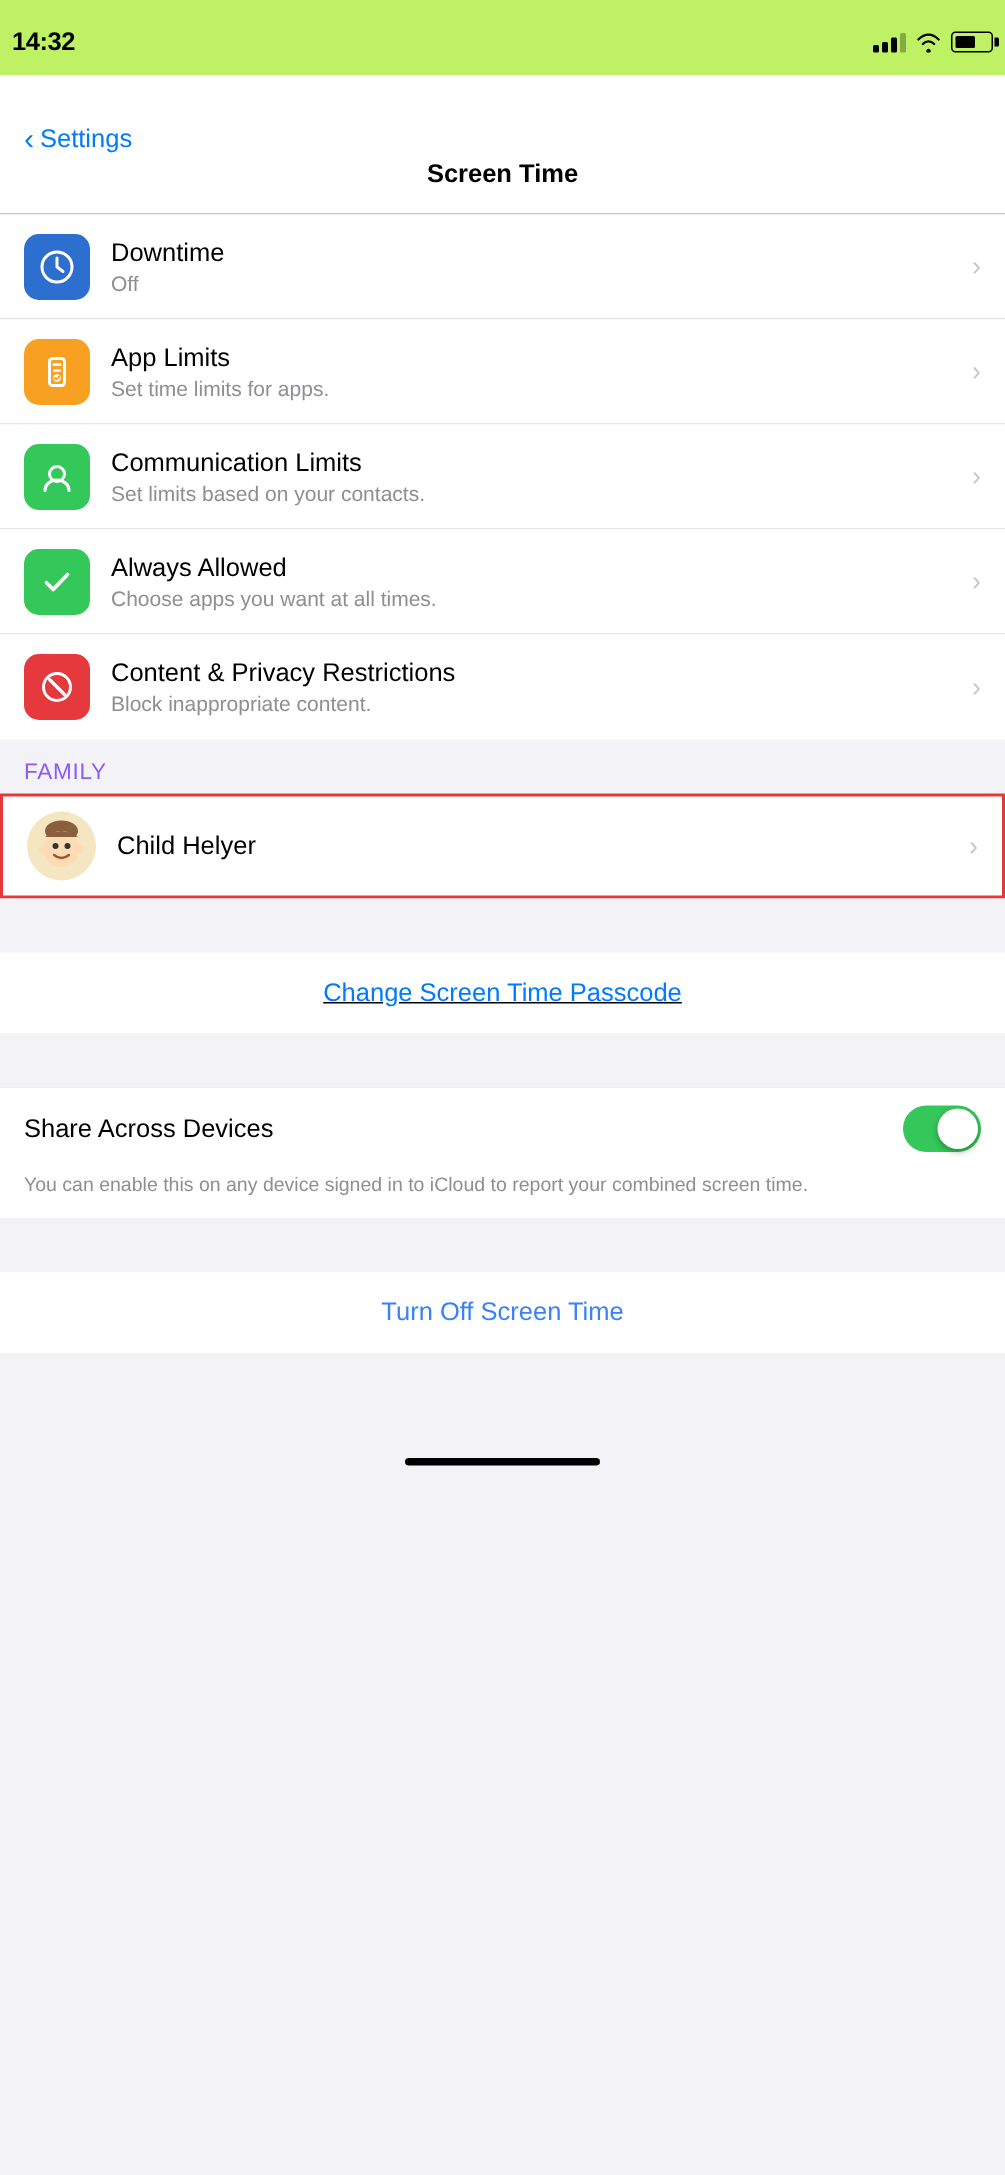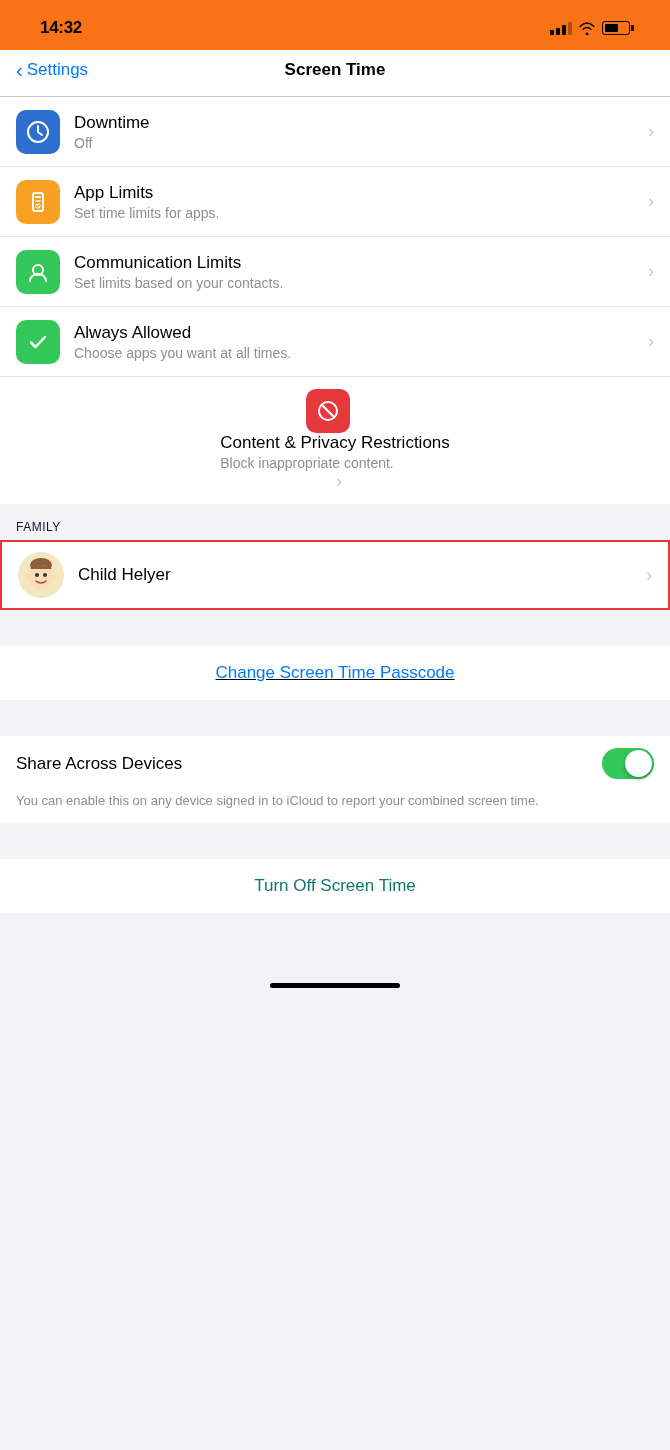--- a/index.html
+++ b/index.html
@@ -7,25 +7,25 @@
     body {
       width: 670px;
       min-height: 1450px;
       background: #f2f2f7;
       font-family: -apple-system, 'SF Pro Text', 'Helvetica Neue', sans-serif;
       color: #000;
     }
 
     
     .status-bar {
-      background: #f97316;
+      background: #bef264;
       display: flex;
       justify-content: space-between;
       align-items: center;
-      padding: 14px 40px 8px;
+      padding: 14px 8px 8px;
       height: 50px;
     }
     .status-time {
       font-size: 17px;
       font-weight: 600;
       letter-spacing: -0.3px;
     }
     .status-icons {
       display: flex;
       align-items: center;
@@ -96,40 +96,40 @@
     }
     .nav-back-chevron {
       font-size: 20px;
       line-height: 1;
       margin-top: -1px;
     }
     .nav-title {
       font-size: 17px;
       font-weight: 600;
       text-align: center;
+      margin-top: 46px;
     }
 
     
     .list-section {
       background: #fff;
       margin-bottom: 0;
     }
     .list-item {
       display: flex;
       align-items: center;
       padding: 12px 16px;
       background: #fff;
       border-bottom: 1px solid #e5e5ea;
       cursor: pointer;
       min-height: 70px;
       position: relative;
     }
     .list-item:last-child {
       border-bottom: none;
-      flex-direction: column;
     }
     .app-icon {
       width: 44px;
       height: 44px;
       border-radius: 10px;
       display: flex;
       align-items: center;
       justify-content: center;
       flex-shrink: 0;
       margin-right: 14px;
@@ -153,22 +153,22 @@
     .item-subtitle {
       font-size: 14px;
       color: #8e8e93;
     }
     .chevron-right {
       color: #c7c7cc;
       font-size: 18px;
       margin-left: 8px;
     }
     .section-label {
-      font-size: 12px;
-      color: #0f172a;
+      font-size: 15px;
+      color: #8b5cf6;
       text-transform: uppercase;
       letter-spacing: 0.5px;
     }
 
     
     .family-item {
       display: flex;
       align-items: center;
       padding: 10px 16px;
       background: #fff;
@@ -270,21 +270,21 @@
       display: flex;
       align-items: center;
       justify-content: center;
       padding: 16px;
       background: #fff;
       cursor: pointer;
       min-height: 54px;
     }
     .turnoff-text {
       font-size: 17px;
-      color: #0f766e;
+      color: #3b82f6;
     }
 
     
     .home-indicator {
       display: flex;
       justify-content: center;
       padding: 10px 0 6px;
       background: #f2f2f7;
     }
     .home-bar {

